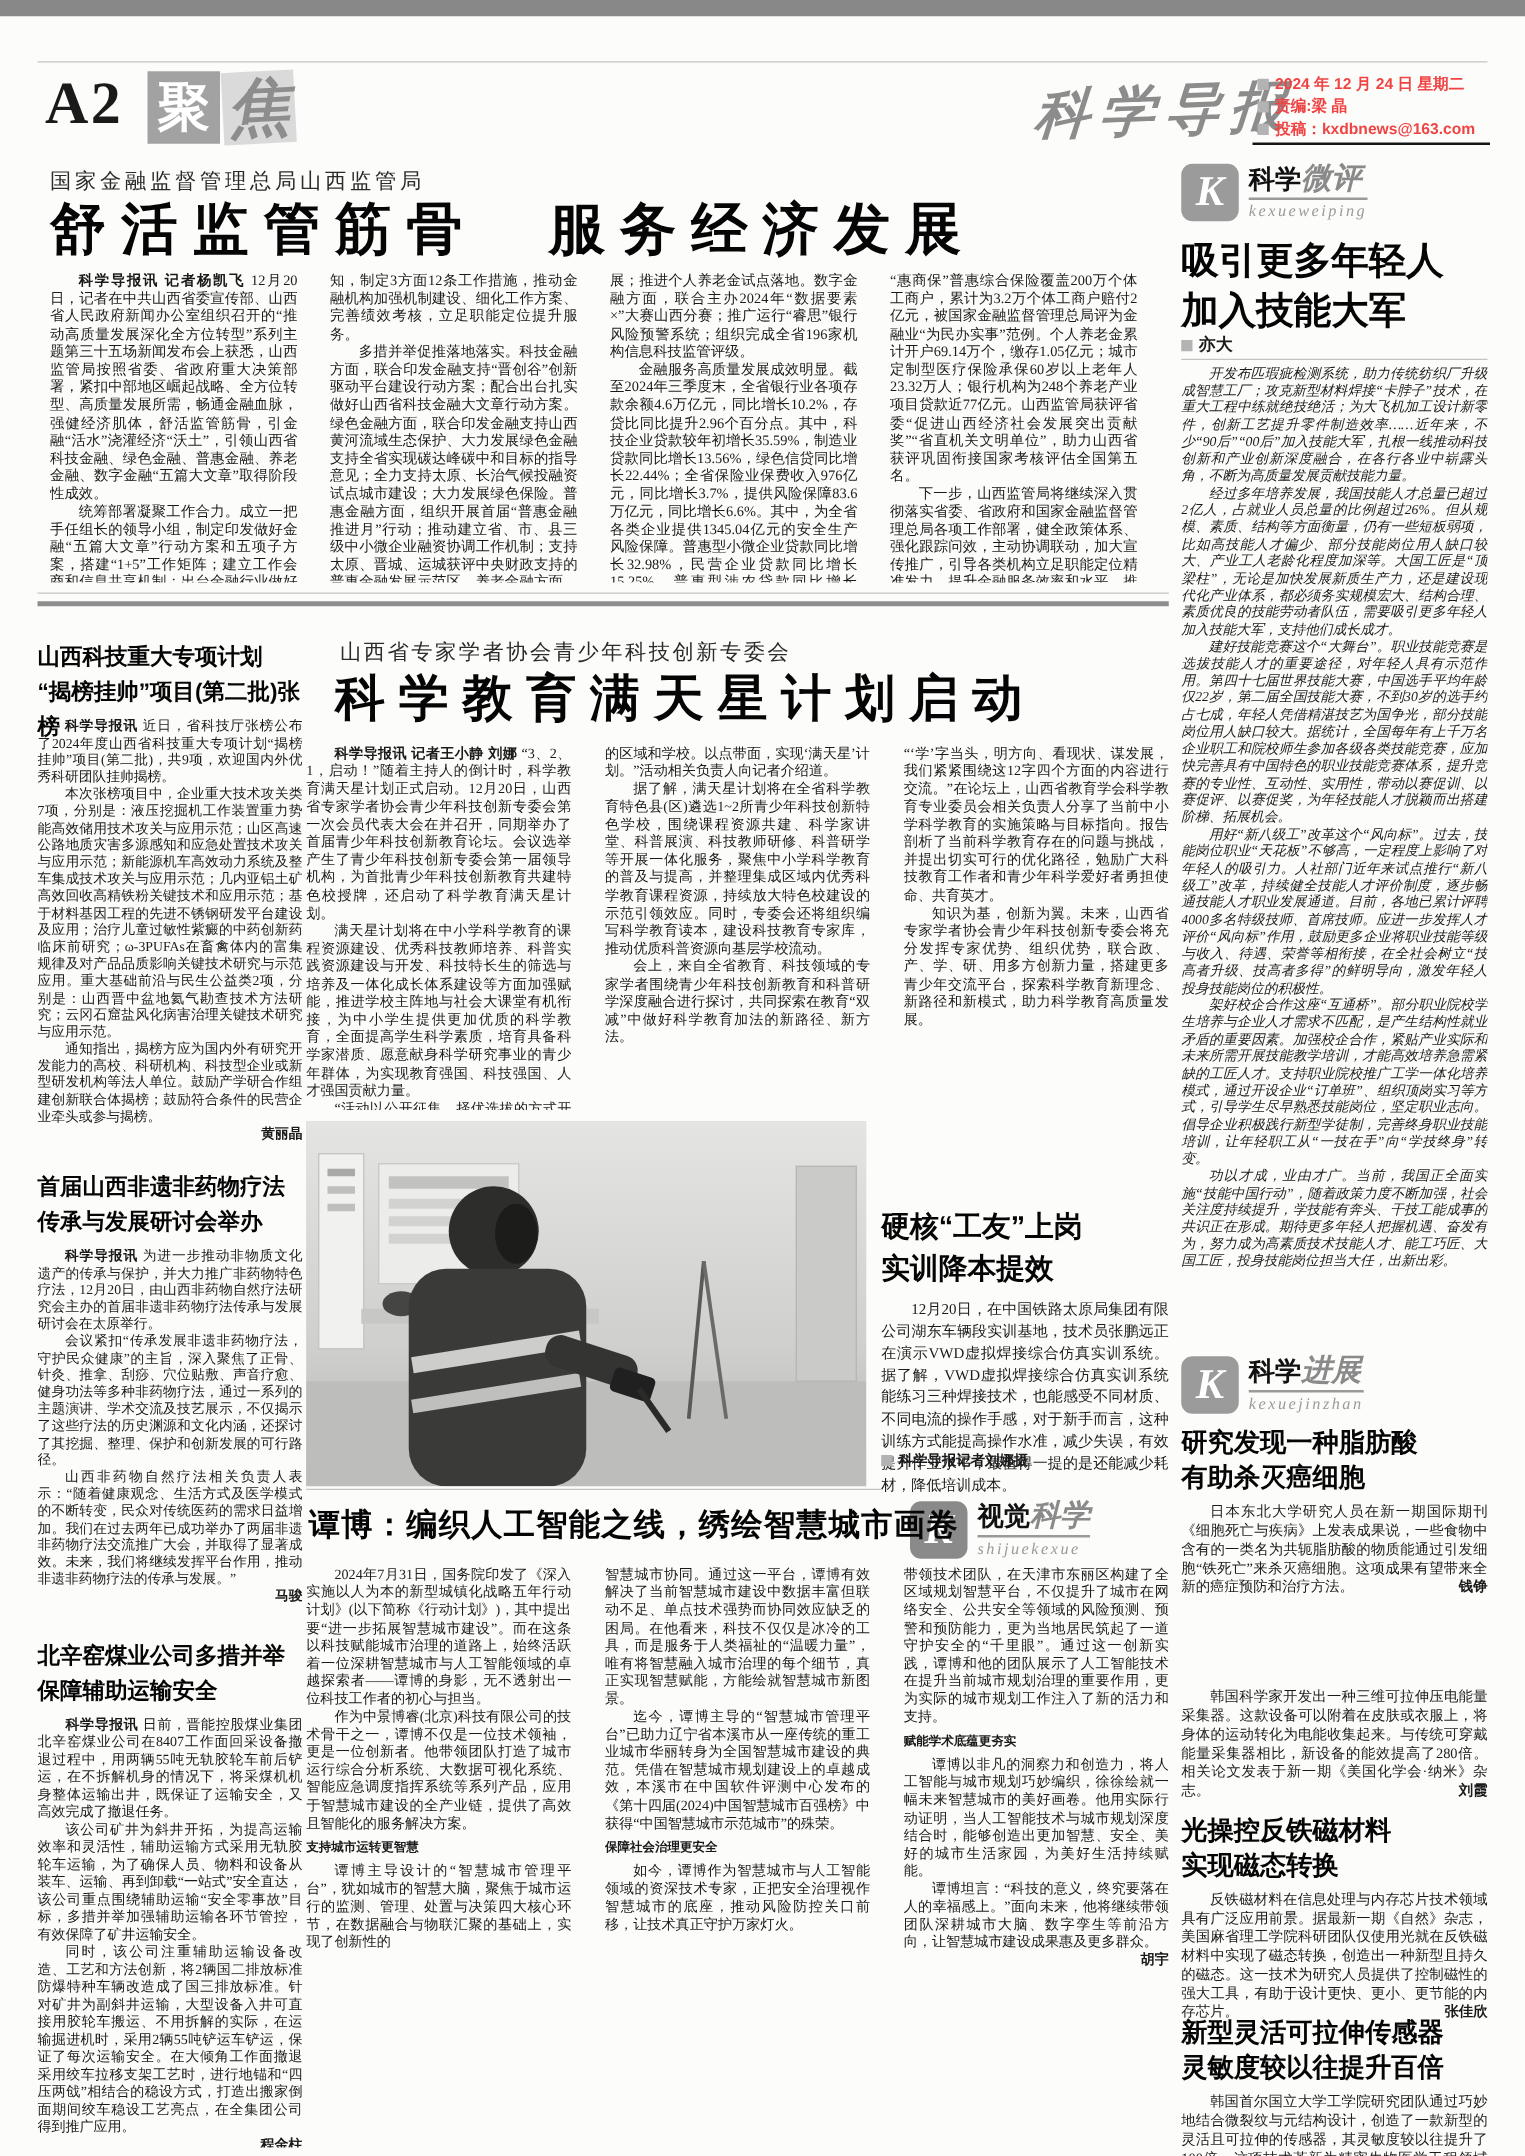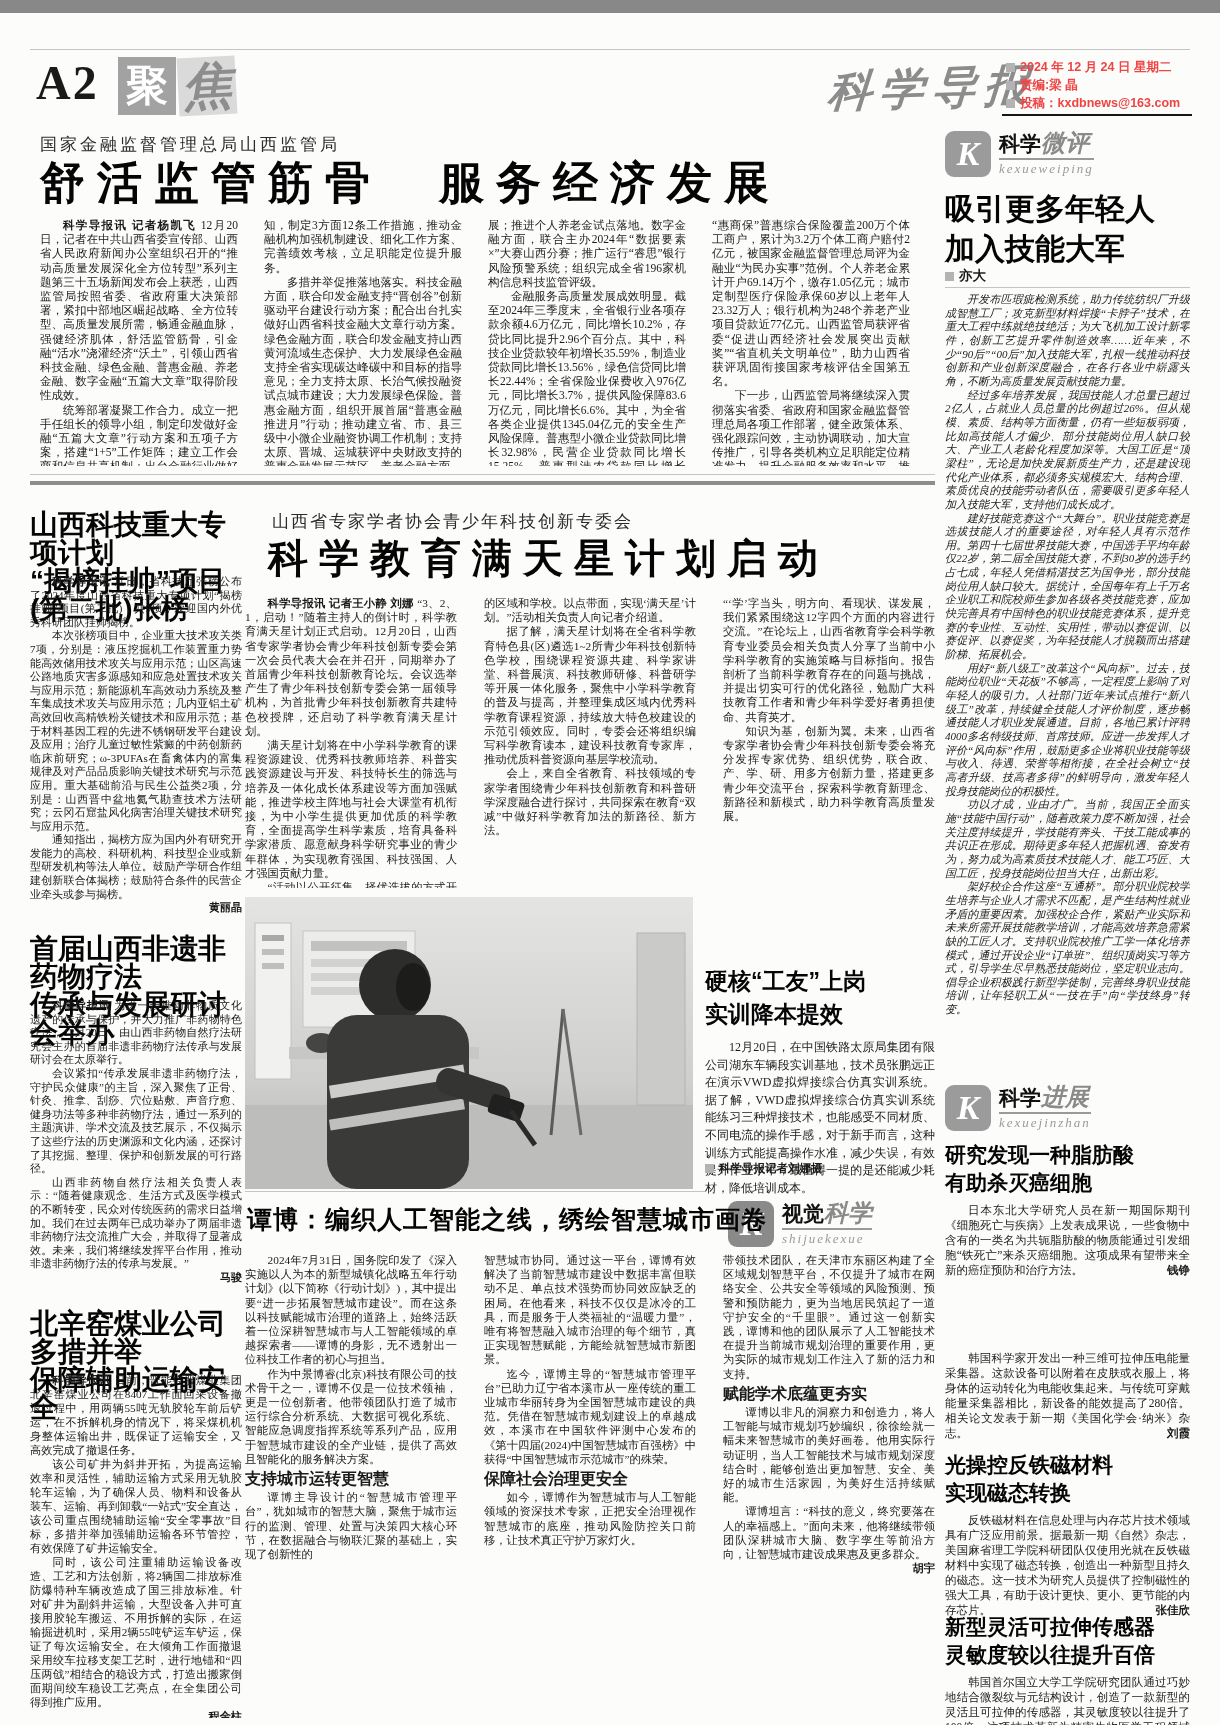--- a/index.html
+++ b/index.html
@@ -29,21 +29,21 @@
   .body-col{position:absolute;text-align:justify;overflow:hidden;}
   .body-col p{margin:0;text-indent:2em;}
   .body-col p.cont{text-indent:0;}
   .byline{text-align:right;font-weight:bold;text-indent:0 !important;}
   b.leadin{font-family:"Liberation Sans","DejaVu Sans",sans-serif;}
 
   
   .lead-kicker{left:40px;top:120px;font-size:17px;letter-spacing:3px;}
   .lead-headline{left:40px;top:140px;font-size:45px;letter-spacing:12px;}
   .lead-col{top:205px;width:198px;height:248px;font-size:11.5px;line-height:14.2px;}
-  .l-head{left:30px;width:214px;font-size:28px;line-height:28px;}
+  .l-head{left:30px;width:214px;font-size:18px;line-height:28px;}
   .l-body{left:30px;width:212px;font-size:11px;line-height:13.6px;}
 
   
   .c-kicker{left:272px;top:497px;font-size:17px;letter-spacing:2px;}
   .c-headline{left:268px;top:518px;font-size:40px;letter-spacing:11px;}
   .c-col{top:583px;width:212px;height:292px;font-size:11.3px;line-height:14.2px;}
 
   
   .photo{left:245px;top:884px;width:448px;height:292px;background:#d6d6d6;}
   .cap-title{left:705px;top:952px;width:230px;font-size:23px;line-height:33px;}
@@ -69,21 +69,21 @@
   .wp-body{left:945px;top:280px;width:245px;height:778px;font-size:11px;line-height:13.65px;
            font-style:italic;}
   .jz-title{left:945px;width:245px;font-size:21px;line-height:28px;}
   .jz-body{left:945px;width:245px;font-size:11.5px;line-height:15px;text-align:justify;}
   .jz-body .byr{float:right;font-weight:bold;font-style:normal;}
 
   
   .t-headline{left:247px;top:1190px;font-size:25px;letter-spacing:1px;}
   .t-col{top:1240px;width:212px;height:472px;font-size:11.3px;line-height:14.2px;}
   .subhead{text-indent:0 !important;font-weight:bold;
-           font-family:"Liberation Sans","DejaVu Sans",sans-serif;font-size:16px;
+           font-family:"Liberation Sans","DejaVu Sans",sans-serif;font-size:10px;
            margin:6px 0 4px 0 !important;}
 </style>
 </head>
 <body>
 
 <div class="page">
 
   <div class="hairline" style="left:30px;top:36px;width:1160px;"></div>
   <div class="abs pageno">A2</div>
   <div class="abs logobox logo1">聚</div>
@@ -267,22 +267,22 @@
   <div class="abs author-row">
     <span class="sq"></span><span>亦大</span>
   </div>
   <div class="hairline" style="left:945px;top:274px;width:245px;"></div>
 
   <div class="body-col wp-body">
     <p>开发布匹瑕疵检测系统，助力传统纺织厂升级成智慧工厂；攻克新型材料焊接“卡脖子”技术，在重大工程中练就绝技绝活；为大飞机加工设计新零件，创新工艺提升零件制造效率……近年来，不少“90后”“00后”加入技能大军，扎根一线推动科技创新和产业创新深度融合，在各行各业中崭露头角，不断为高质量发展贡献技能力量。</p>
     <p>经过多年培养发展，我国技能人才总量已超过2亿人，占就业人员总量的比例超过26%。但从规模、素质、结构等方面衡量，仍有一些短板弱项，比如高技能人才偏少、部分技能岗位用人缺口较大、产业工人老龄化程度加深等。大国工匠是“顶梁柱”，无论是加快发展新质生产力，还是建设现代化产业体系，都必须务实规模宏大、结构合理、素质优良的技能劳动者队伍，需要吸引更多年轻人加入技能大军，支持他们成长成才。</p>
     <p>建好技能竞赛这个“大舞台”。职业技能竞赛是选拔技能人才的重要途径，对年轻人具有示范作用。第四十七届世界技能大赛，中国选手平均年龄仅22岁，第二届全国技能大赛，不到30岁的选手约占七成，年轻人凭借精湛技艺为国争光，部分技能岗位用人缺口较大。据统计，全国每年有上千万名企业职工和院校师生参加各级各类技能竞赛，应加快完善具有中国特色的职业技能竞赛体系，提升竞赛的专业性、互动性、实用性，带动以赛促训、以赛促评、以赛促奖，为年轻技能人才脱颖而出搭建阶梯、拓展机会。</p>
     <p>用好“新八级工”改革这个“风向标”。过去，技能岗位职业“天花板”不够高，一定程度上影响了对年轻人的吸引力。人社部门近年来试点推行“新八级工”改革，持续健全技能人才评价制度，逐步畅通技能人才职业发展通道。目前，各地已累计评聘4000多名特级技师、首席技师。应进一步发挥人才评价“风向标”作用，鼓励更多企业将职业技能等级与收入、待遇、荣誉等相衔接，在全社会树立“技高者升级、技高者多得”的鲜明导向，激发年轻人投身技能岗位的积极性。</p>
+    <p>架好校企合作这座“互通桥”。部分职业院校学生培养与企业人才需求不匹配，是产生结构性就业矛盾的重要因素。加强校企合作，紧贴产业实际和未来所需开展技能教学培训，才能高效培养急需紧缺的工匠人才。支持职业院校推广工学一体化培养模式，通过开设企业“订单班”、组织顶岗实习等方式，引导学生尽早熟悉技能岗位，坚定职业志向。倡导企业积极践行新型学徒制，完善终身职业技能培训，让年轻职工从“一技在手”向“学技终身”转变。</p>
     <p>功以才成，业由才广。当前，我国正全面实施“技能中国行动”，随着政策力度不断加强，社会关注度持续提升，学技能有奔头、干技工能成事的共识正在形成。期待更多年轻人把握机遇、奋发有为，努力成为高素质技术技能人才、能工巧匠、大国工匠，投身技能岗位担当大任，出新出彩。</p>
-    <p>架好校企合作这座“互通桥”。部分职业院校学生培养与企业人才需求不匹配，是产生结构性就业矛盾的重要因素。加强校企合作，紧贴产业实际和未来所需开展技能教学培训，才能高效培养急需紧缺的工匠人才。支持职业院校推广工学一体化培养模式，通过开设企业“订单班”、组织顶岗实习等方式，引导学生尽早熟悉技能岗位，坚定职业志向。倡导企业积极践行新型学徒制，完善终身职业技能培训，让年轻职工从“一技在手”向“学技终身”转变。</p>
   </div>
 
   <div class="brand" style="left:945px;top:1072px;">
     <div class="kbox">K</div>
     <div>
       <div class="brand-name"><span class="brand-hei">科学</span><span class="brand-script">进展</span></div>
       <div class="brand-rule"></div>
       <div class="brand-pinyin">kexuejinzhan</div>
     </div>
   </div>

